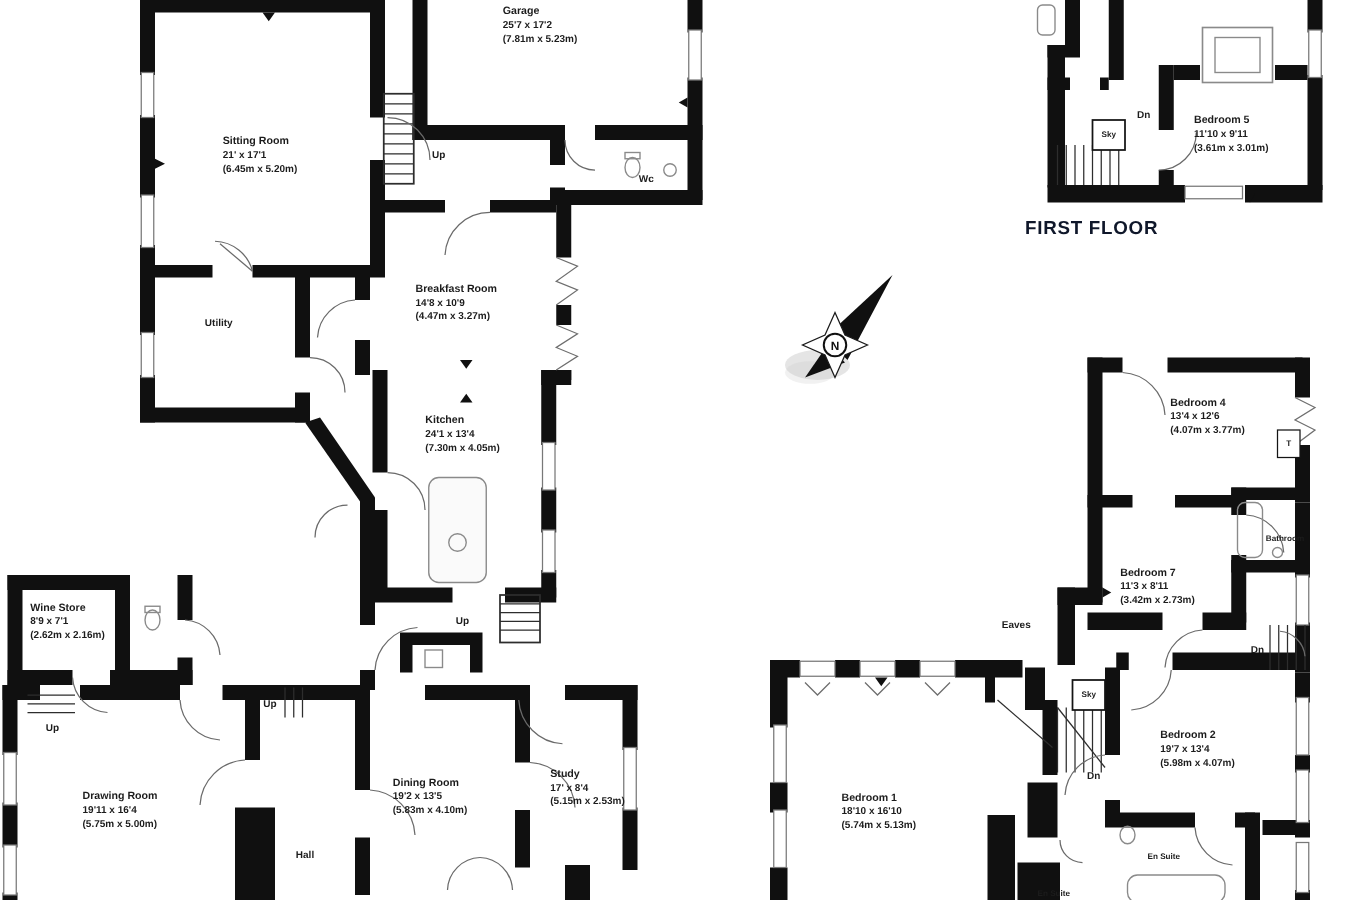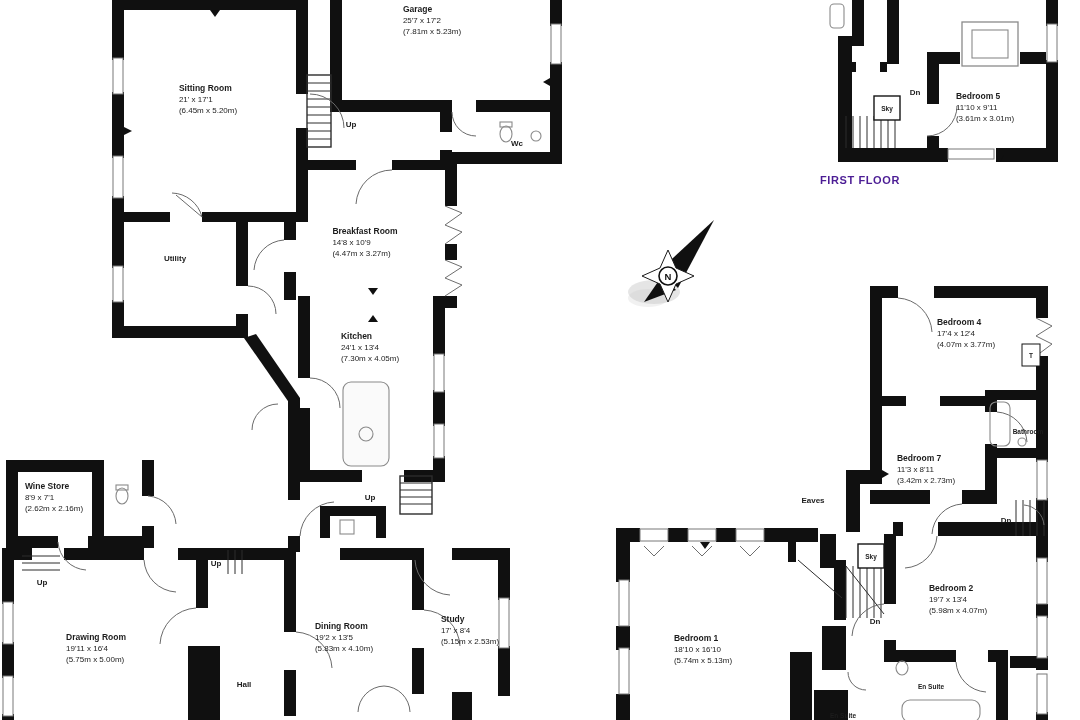--- a/index.html
+++ b/index.html
@@ -2,26 +2,26 @@
 <html><head>
 <meta charset="utf-8">
 <style>
   html,body{margin:0;padding:0;background:#fff;}
   .canvas{position:relative;width:1080px;height:720px;background:#fff;overflow:hidden;
           font-family:"Liberation Sans",sans-serif;}
   .plan-svg{position:absolute;left:0;top:0;}
   .room-label{position:absolute;transform:translate(-50%,-50%);
               color:#1c1c1c;white-space:nowrap;line-height:11px;}
   .room-label .rn{font-size:8.5px;font-weight:700;}
-  .room-label .rd{font-size:8px;font-weight:400;}
+  .room-label .rd{font-size:8px;font-weight:700;}
   .lbl{position:absolute;transform:translate(-50%,-50%);font-size:8px;font-weight:700;
        color:#1c1c1c;white-space:nowrap;text-align:center;}
   .lbl.tiny{font-size:6.5px;font-weight:700;}
-  .title{position:absolute;left:820px;top:174px;font-size:11px;font-weight:800;
-         color:#4c1d95;letter-spacing:.6px;}
+  .title{position:absolute;left:820px;top:174px;font-size:15px;font-weight:800;
+         color:#0f172a;letter-spacing:.6px;}
 </style>
 </head>
 <body>
 
 <div class="canvas">
 
   <svg class="plan-svg" width="1080" height="720" viewBox="0 0 1080 720" aria-hidden="true">
 
     <g fill="#101010">
 
@@ -288,21 +288,21 @@
       <ellipse cx="654" cy="292" rx="26" ry="12" fill="#b5b5b5" opacity="0.35"></ellipse>
       <ellipse cx="648" cy="298" rx="20" ry="9" fill="#c8c8c8" opacity="0.25"></ellipse>
       <polygon points="714,220 660,270 678,288" fill="#101010"></polygon>
       <polygon points="644,302 662,276 676,290" fill="#101010"></polygon>
       <polygon points="668,250 676,268 694,276 676,284 668,302 660,284 642,276 660,268" fill="#ffffff" stroke="#1a1a1a" stroke-width="1"></polygon>
       <circle cx="668" cy="276" r="9" fill="#ffffff" stroke="#101010" stroke-width="1.6"></circle>
       <text x="668" y="280" text-anchor="middle" font-size="9.5" font-weight="bold" font-family="Liberation Sans, sans-serif" fill="#101010">N</text>
     </g>
   </svg>
 
-  <div class="room-label" style="left:208px;top:99px">
+  <div class="room-label" style="left:208px;top:124px">
     <div class="rn">Sitting Room</div>
     <div class="rd">21' x 17'1</div>
     <div class="rd">(6.45m x 5.20m)</div>
   </div>
   <div class="room-label" style="left:432px;top:20px">
     <div class="rn">Garage</div>
     <div class="rd">25'7 x 17'2</div>
     <div class="rd">(7.81m x 5.23m)</div>
   </div>
   <div class="room-label" style="left:365px;top:242px">
@@ -335,21 +335,21 @@
     <div class="rd">17' x 8'4</div>
     <div class="rd">(5.15m x 2.53m)</div>
   </div>
   <div class="room-label" style="left:985px;top:107px">
     <div class="rn">Bedroom 5</div>
     <div class="rd">11'10 x 9'11</div>
     <div class="rd">(3.61m x 3.01m)</div>
   </div>
   <div class="room-label" style="left:966px;top:333px">
     <div class="rn">Bedroom 4</div>
-    <div class="rd">17'4 x 12'4</div>
+    <div class="rd">13'4 x 12'6</div>
     <div class="rd">(4.07m x 3.77m)</div>
   </div>
   <div class="room-label" style="left:926px;top:469px">
     <div class="rn">Bedroom 7</div>
     <div class="rd">11'3 x 8'11</div>
     <div class="rd">(3.42m x 2.73m)</div>
   </div>
   <div class="room-label" style="left:958px;top:599px">
     <div class="rn">Bedroom 2</div>
     <div class="rd">19'7 x 13'4</div>

